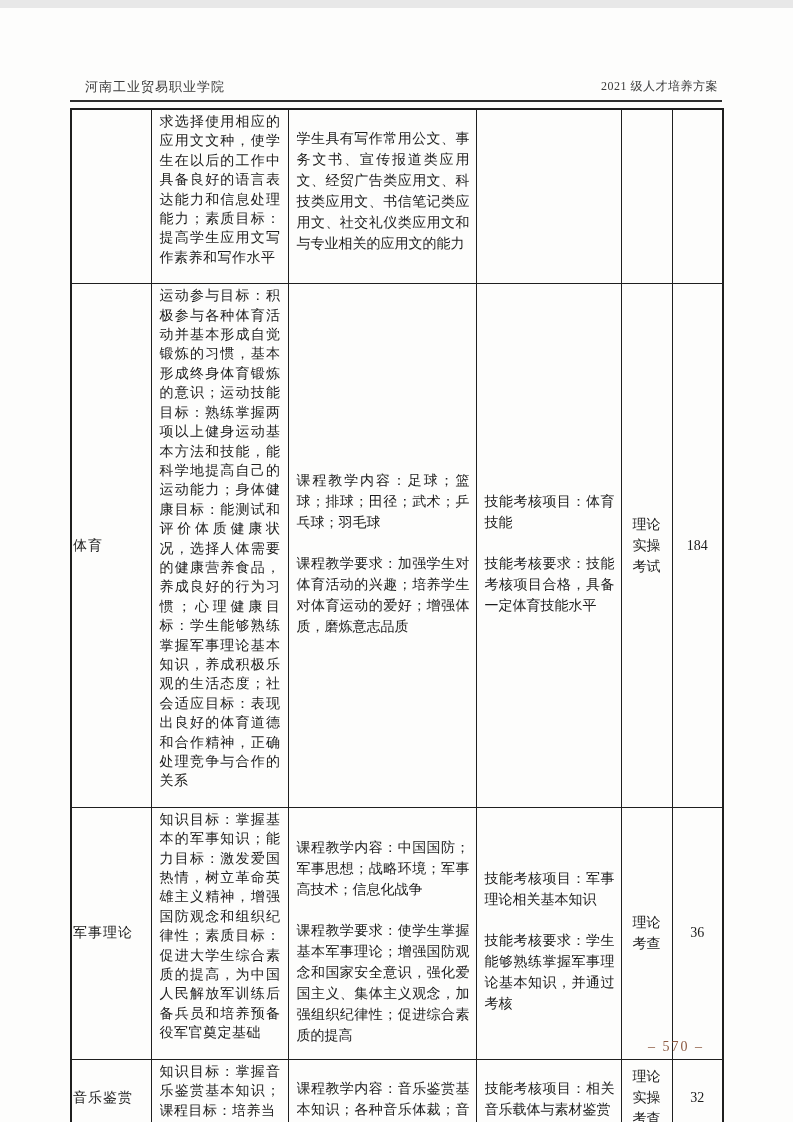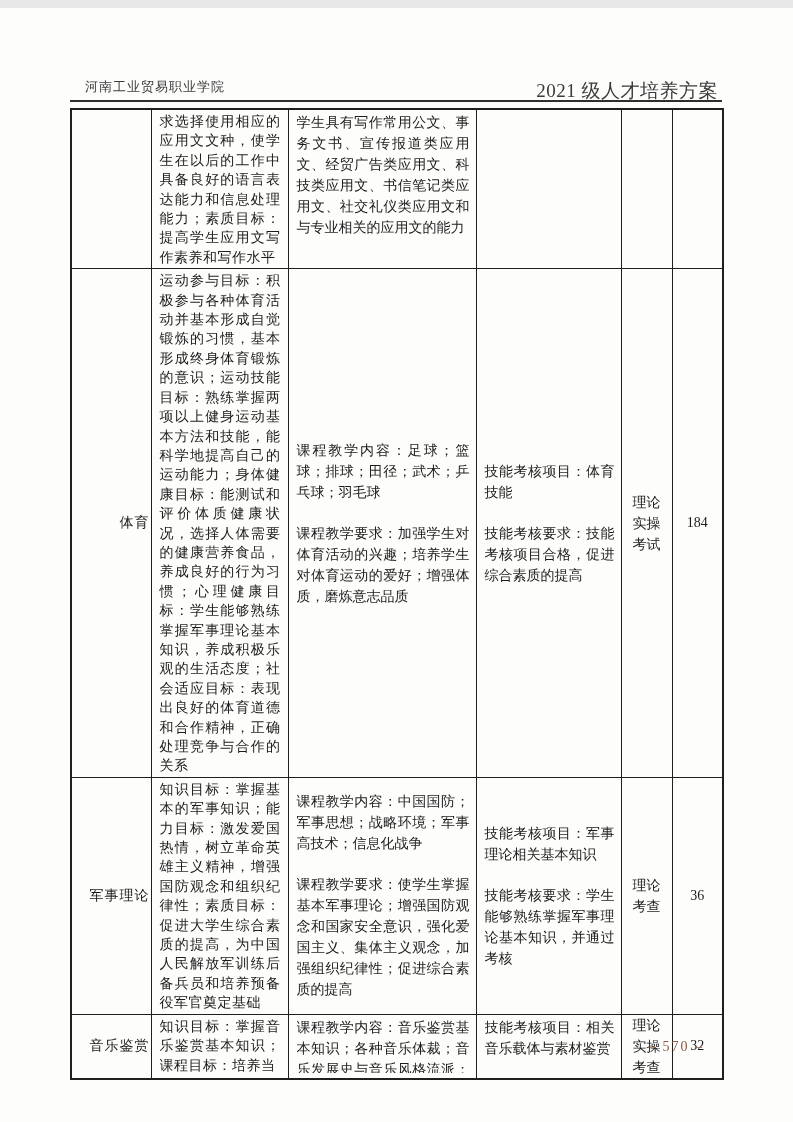--- a/index.html
+++ b/index.html
@@ -11,21 +11,21 @@
     overflow:hidden;
     font-family:Liberation Serif, serif;
     color:#1c1c1c;
   }
   .doc-header-left {
     position:absolute; left:85px; top:70px;
     font-size:13px; color:#3a3a3a; letter-spacing:1px;
   }
   .doc-header-right {
     position:absolute; right:75px; top:70px;
-    font-size:19px; color:#3a3a3a; letter-spacing:0.5px;
+    font-size:12px; color:#3a3a3a; letter-spacing:0.5px;
   }
   .header-rule {
     position:absolute; left:70px; top:92px;
     width:652px; height:2px; background:#2e2e2e;
   }
   table.course-table {
     position:absolute; left:70px; top:100px;
     width:652px;
     border-collapse:collapse;
     table-layout:fixed;
@@ -41,34 +41,34 @@
     text-align:center; vertical-align:middle;
     line-height:19px; padding:2px 1px;
   }
   tr.h-header { height:40px; }
   tr.r1 { height:145px; }
   tr.r2 { height:455px; }
   tr.r3 { height:213px; }
   tr.r4 { height:57px; }
   .multiline { white-space:pre-line; }
   .c-name {
-    text-align:right; vertical-align:middle;
+    text-align:left; vertical-align:middle;
     letter-spacing:1px;
   }
   .c-obj {
     text-align:justify; text-justify:inter-character;
     vertical-align:top;
-    padding:2px 7px 1px 8px;
+    padding:2px 7px 16px 8px;
     line-height:19.4px;
     letter-spacing:0.5px;
   }
   .c-content, .c-assess {
     text-align:justify; text-justify:inter-character;
     vertical-align:middle;
-    padding:2px 6px 2px 8px;
+    padding:18px 6px 2px 8px;
     line-height:21px;
   }
   .v-top { vertical-align:top; }
   .para + .para { margin-top:20px; }
   .clip { height:56px; overflow:hidden; }
   .c-method {
     text-align:center; vertical-align:middle;
     line-height:21px; padding:0 8px;
   }
   .c-hours {
@@ -118,21 +118,21 @@
       <td class="c-name">体育</td>
       <td class="c-obj">
         <div class="para">运动参与目标：积极参与各种体育活动并基本形成自觉锻炼的习惯，基本形成终身体育锻炼的意识；运动技能目标：熟练掌握两项以上健身运动基本方法和技能，能科学地提高自己的运动能力；身体健康目标：能测试和评价体质健康状况，选择人体需要的健康营养食品，养成良好的行为习惯；心理健康目标：学生能够熟练掌握军事理论基本知识，养成积极乐观的生活态度；社会适应目标：表现出良好的体育道德和合作精神，正确处理竞争与合作的关系</div>
       </td>
       <td class="c-content">
         <div class="para">课程教学内容：足球；篮球；排球；田径；武术；乒乓球；羽毛球</div>
         <div class="para">课程教学要求：加强学生对体育活动的兴趣；培养学生对体育运动的爱好；增强体质，磨炼意志品质</div>
       </td>
       <td class="c-assess">
         <div class="para">技能考核项目：体育技能</div>
-        <div class="para">技能考核要求：技能考核项目合格，促进综合素质的提高</div>
+        <div class="para">技能考核要求：技能考核项目合格，具备一定体育技能水平</div>
       </td>
       <td class="c-method multiline">理论
 实操
 考试</td>
       <td class="c-hours">184</td>
     </tr>
 
     <tr class="r3">
       <td class="c-name">军事理论</td>
       <td class="c-obj">

